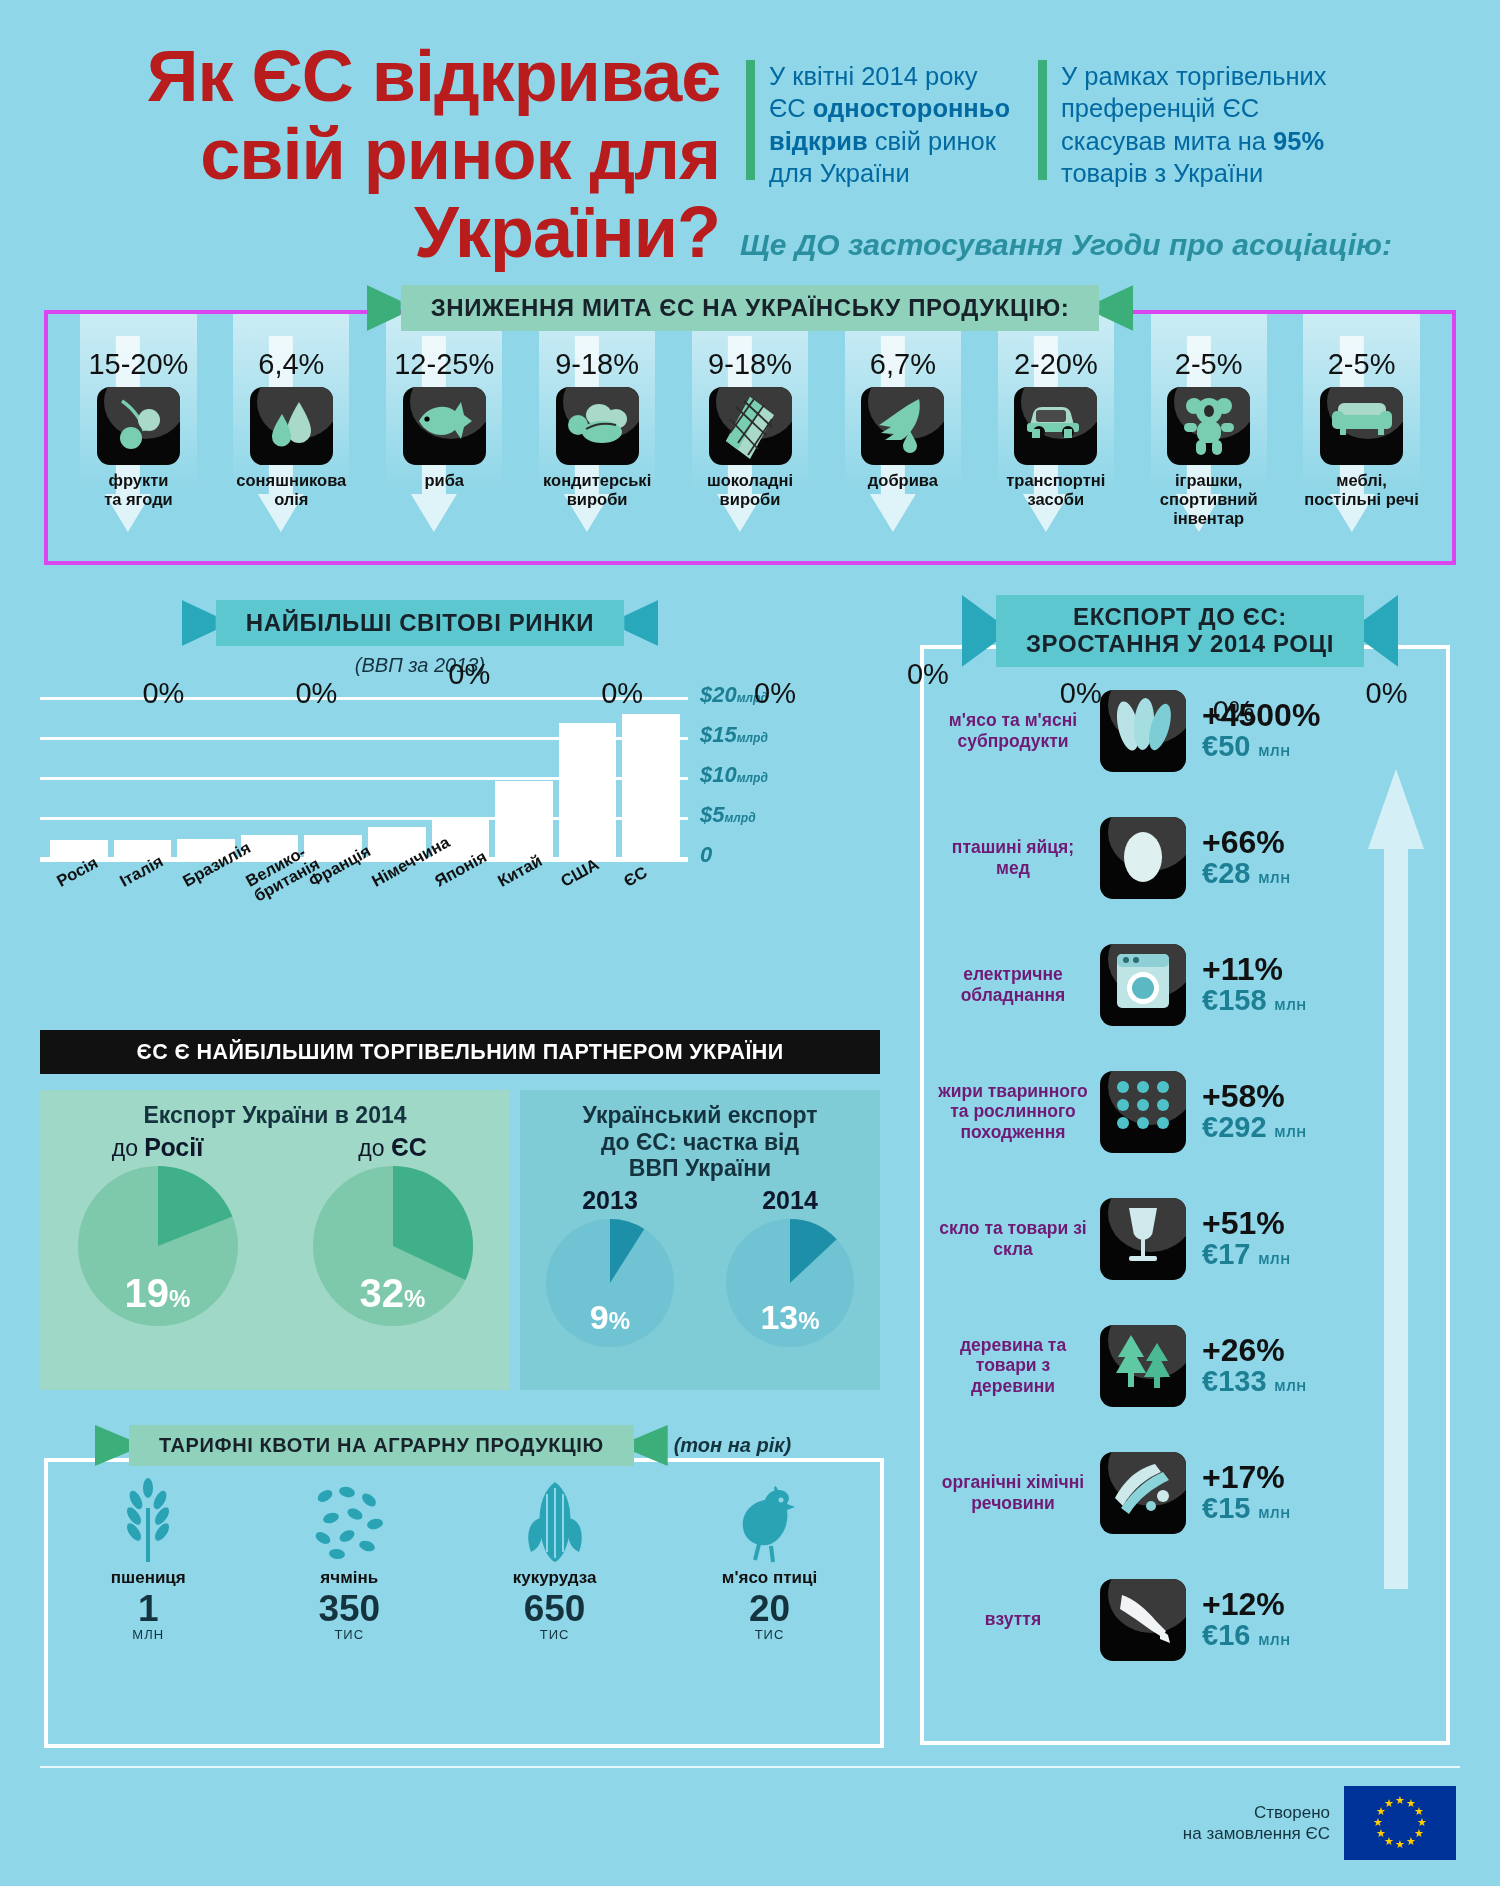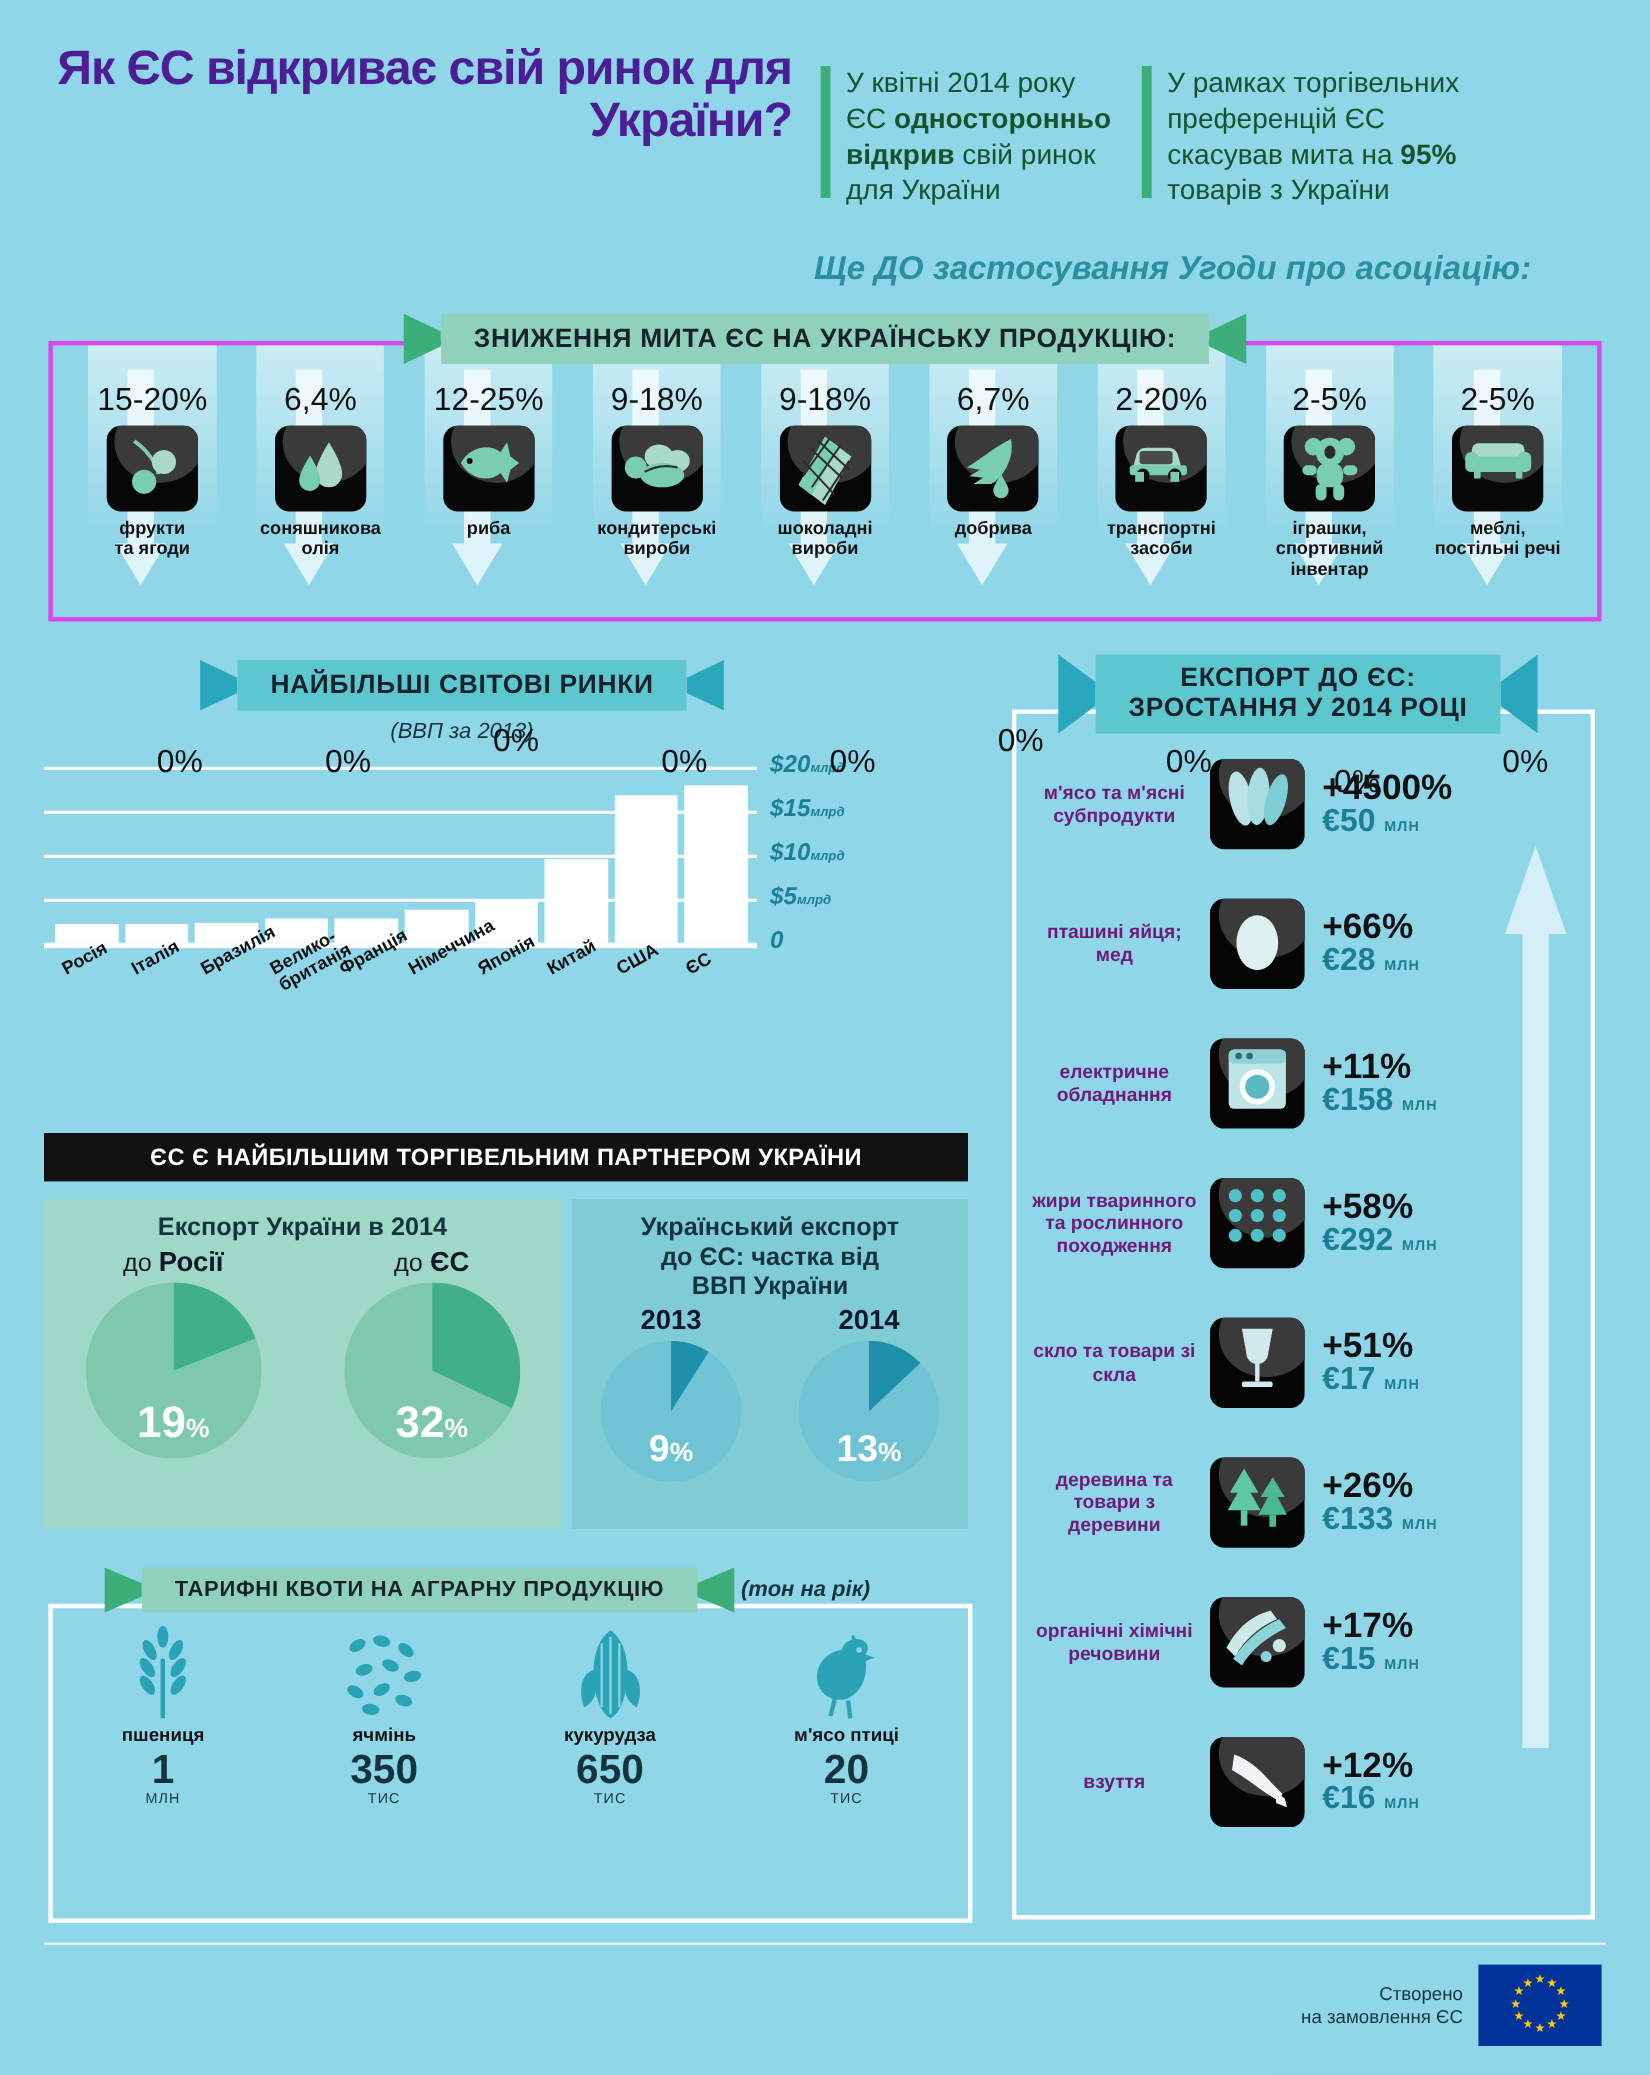--- a/index.html
+++ b/index.html
@@ -7,31 +7,31 @@
     width: 1500px; height: 1886px;
     background: #8ed6e8;
     font-family: "Liberation Sans", sans-serif;
     position: relative;
     overflow: hidden;
   }
   
   .header { display: flex; padding: 38px 40px 0 40px; }
   .title {
     width: 680px;
-    color: #4c1d95;
-    font-size: 44px;
+    color: #b91c1c;
+    font-size: 72px;
     font-weight: bold;
     line-height: 1.08;
     text-align: right;
     letter-spacing: -1px;
   }
   .header-notes { display: flex; flex: 1; padding-top: 22px; padding-left: 26px; gap: 28px; }
   .note { display: flex; gap: 14px; }
   .note-bar { width: 9px; background: #3cae79; flex: none; height: 120px; }
-  .note-text { font-size: 25.5px; color: #14532d; line-height: 1.27; max-width: 310px; }
+  .note-text { font-size: 25.5px; color: #0369a1; line-height: 1.27; max-width: 310px; }
   .note-text b { font-weight: bold; }
   .subnote {
     position: absolute; left: 740px; top: 228px;
     font-size: 30px; font-style: italic; font-weight: bold; color: #2a8f9e;
   }
 
   
   .ribbon-wrap { position: relative; display: flex; justify-content: center; }
   .ribbon {
     position: relative; display: inline-block;

